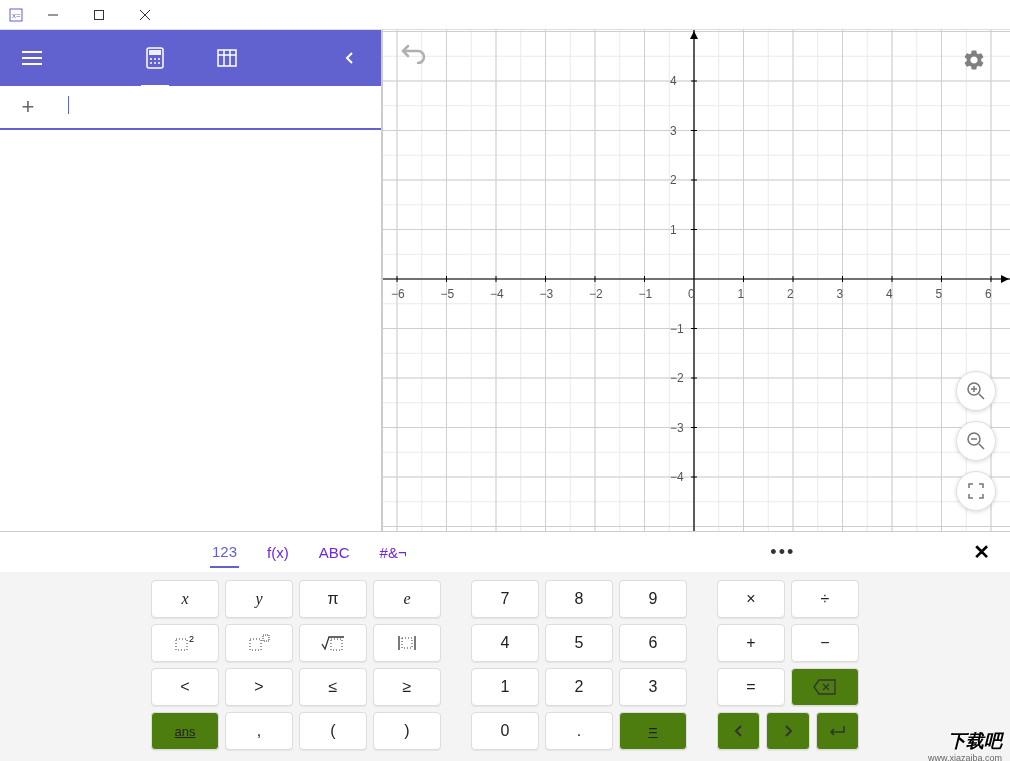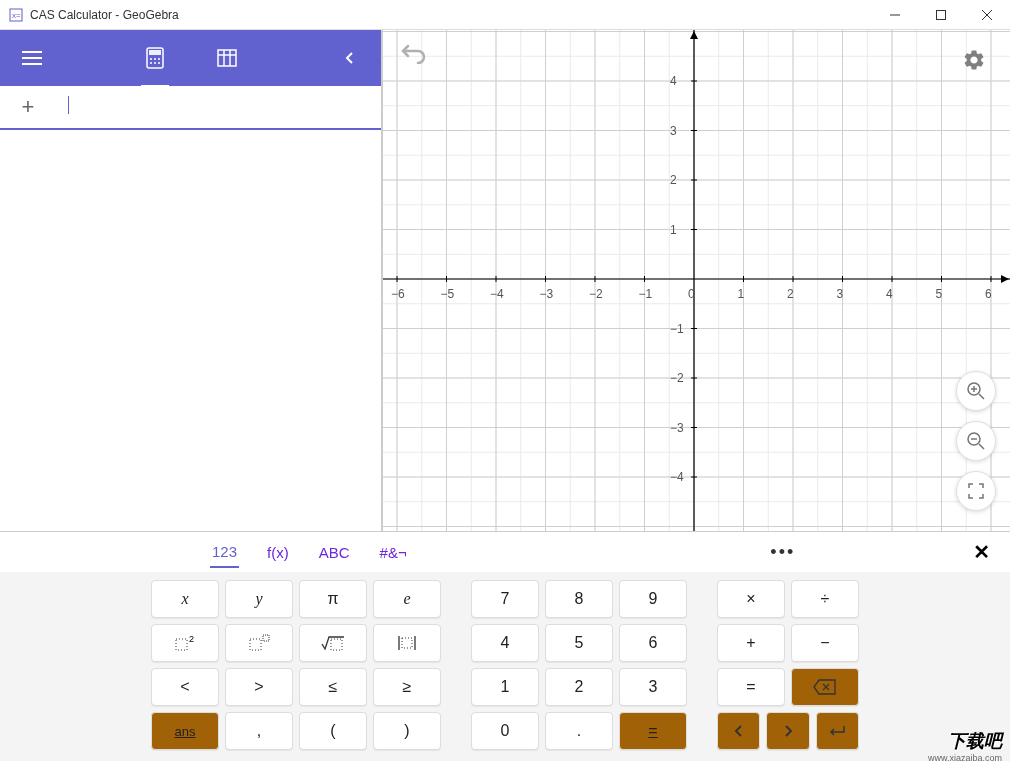--- a/index.html
+++ b/index.html
@@ -40,38 +40,37 @@
 .kb-tab.active { color: #6161d0; border-bottom: 2px solid #6161d0; }
 .kb-header-spacer { flex: 1; }
 .kb-more { font-size: 18px; letter-spacing: 2px; color: #333; padding: 0 10px; }
 .kb-close { font-size: 20px; padding: 0 6px; font-weight: bold; }
 
 .kb-body { flex: 1; background: #f4f4f4; padding: 8px 12px; display: flex; gap: 30px; justify-content: center; }
 .kb-group { display: grid; grid-template-columns: repeat(4, 68px); grid-auto-rows: 38px; gap: 6px; align-content: start; }
 .kb-group.g3 { grid-template-columns: repeat(3, 68px); }
 .kb-group.g2 { grid-template-columns: repeat(2, 68px); }
 .key { background: #fff; border: 1px solid #ddd; border-radius: 4px; display: flex; align-items: center; justify-content: center; font-size: 16px; color: #222; box-shadow: 0 1px 0 rgba(0,0,0,0.06); }
-.key.grey { background: #a16207; text-decoration: underline; }
+.key.grey { background: #4d7c0f; text-decoration: underline; }
 .key .it { font-style: italic; font-family: 'Times New Roman', serif; }
 .key.small { font-size: 13px; }
 
 .watermark { position: absolute; right: 8px; bottom: 8px; font-size: 18px; color: #000; font-weight: bold; font-style: italic; text-shadow: 1px 1px 0 #fff; }
 .watermark-sub { position: absolute; right: 8px; bottom: -2px; font-size: 9px; color: #666; }
 </style>
 </head>
 <body>
 
 <div class="titlebar">
   <div class="titlebar-icon">
     <svg width="14" height="14" viewBox="0 0 14 14">
         <rect x="1" y="1" width="12" height="12" fill="none" stroke="#6161d0" stroke-width="1"></rect>
         <text x="3" y="10" font-size="8" fill="#6161d0">x=</text>
       </svg>
   </div>
-  <div class="titlebar-title">CAS Calculator - GeoGebra</div>
   <div class="win-controls">
     <div class="win-btn">
         <svg width="10" height="10">
           <line x1="0" y1="5" x2="10" y2="5" stroke="#333" stroke-width="1"></line>
         </svg>
       </div>
     <div class="win-btn">
         <svg width="10" height="10">
           <rect x="0.5" y="0.5" width="9" height="9" fill="none" stroke="#333" stroke-width="1"></rect>
         </svg>

